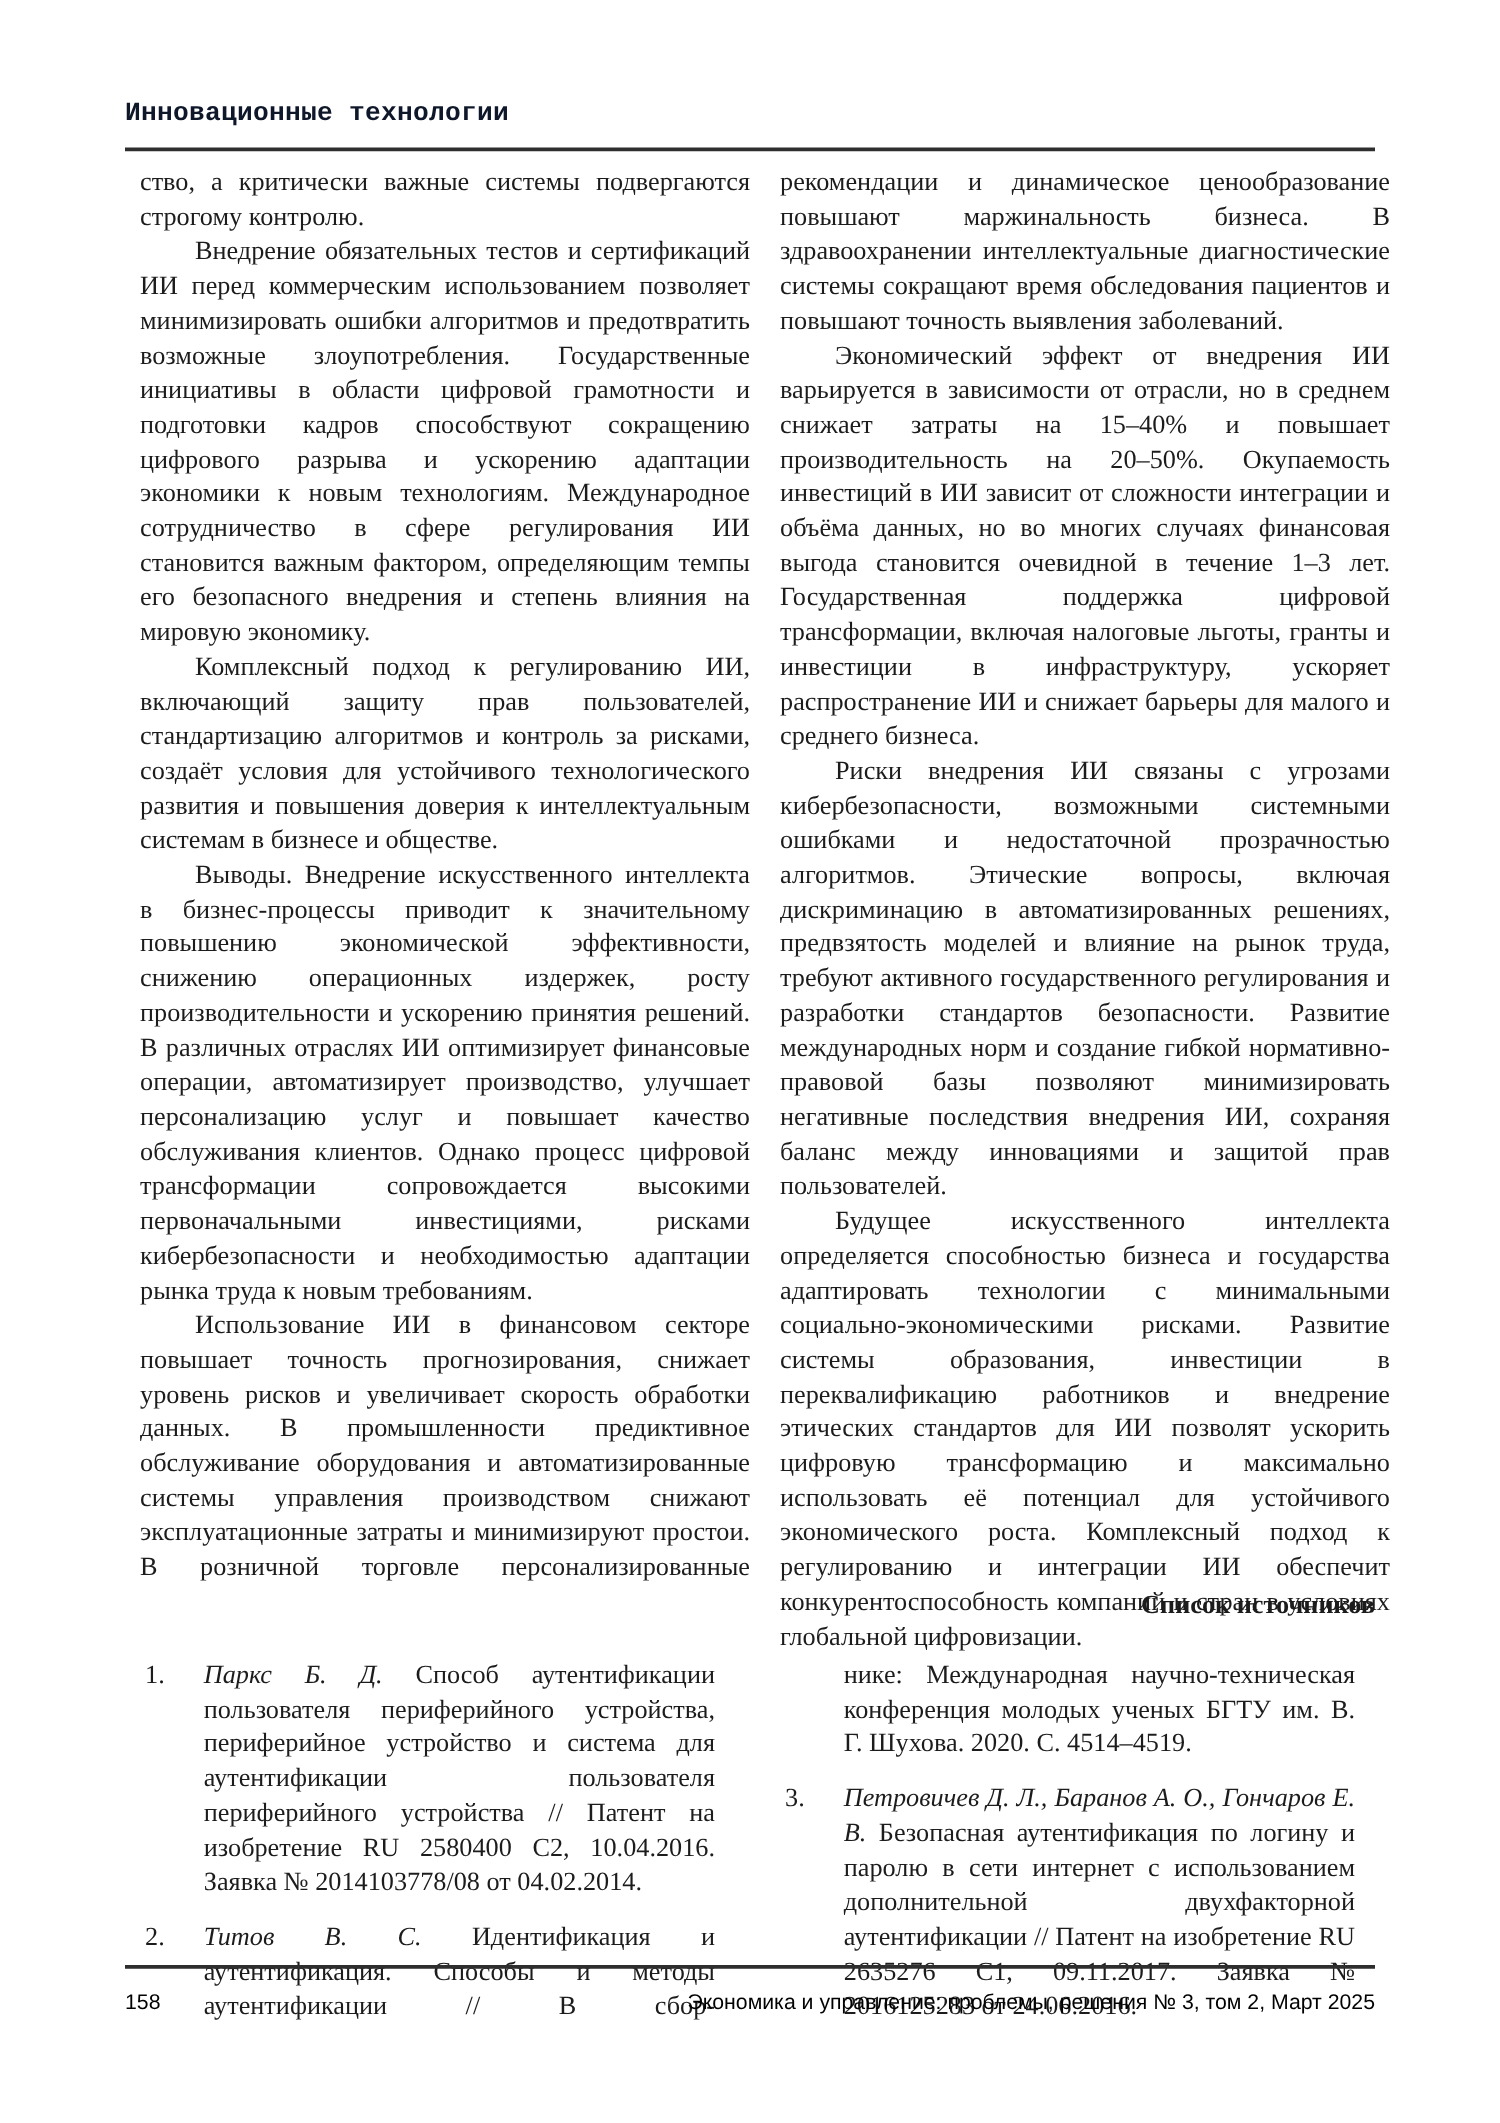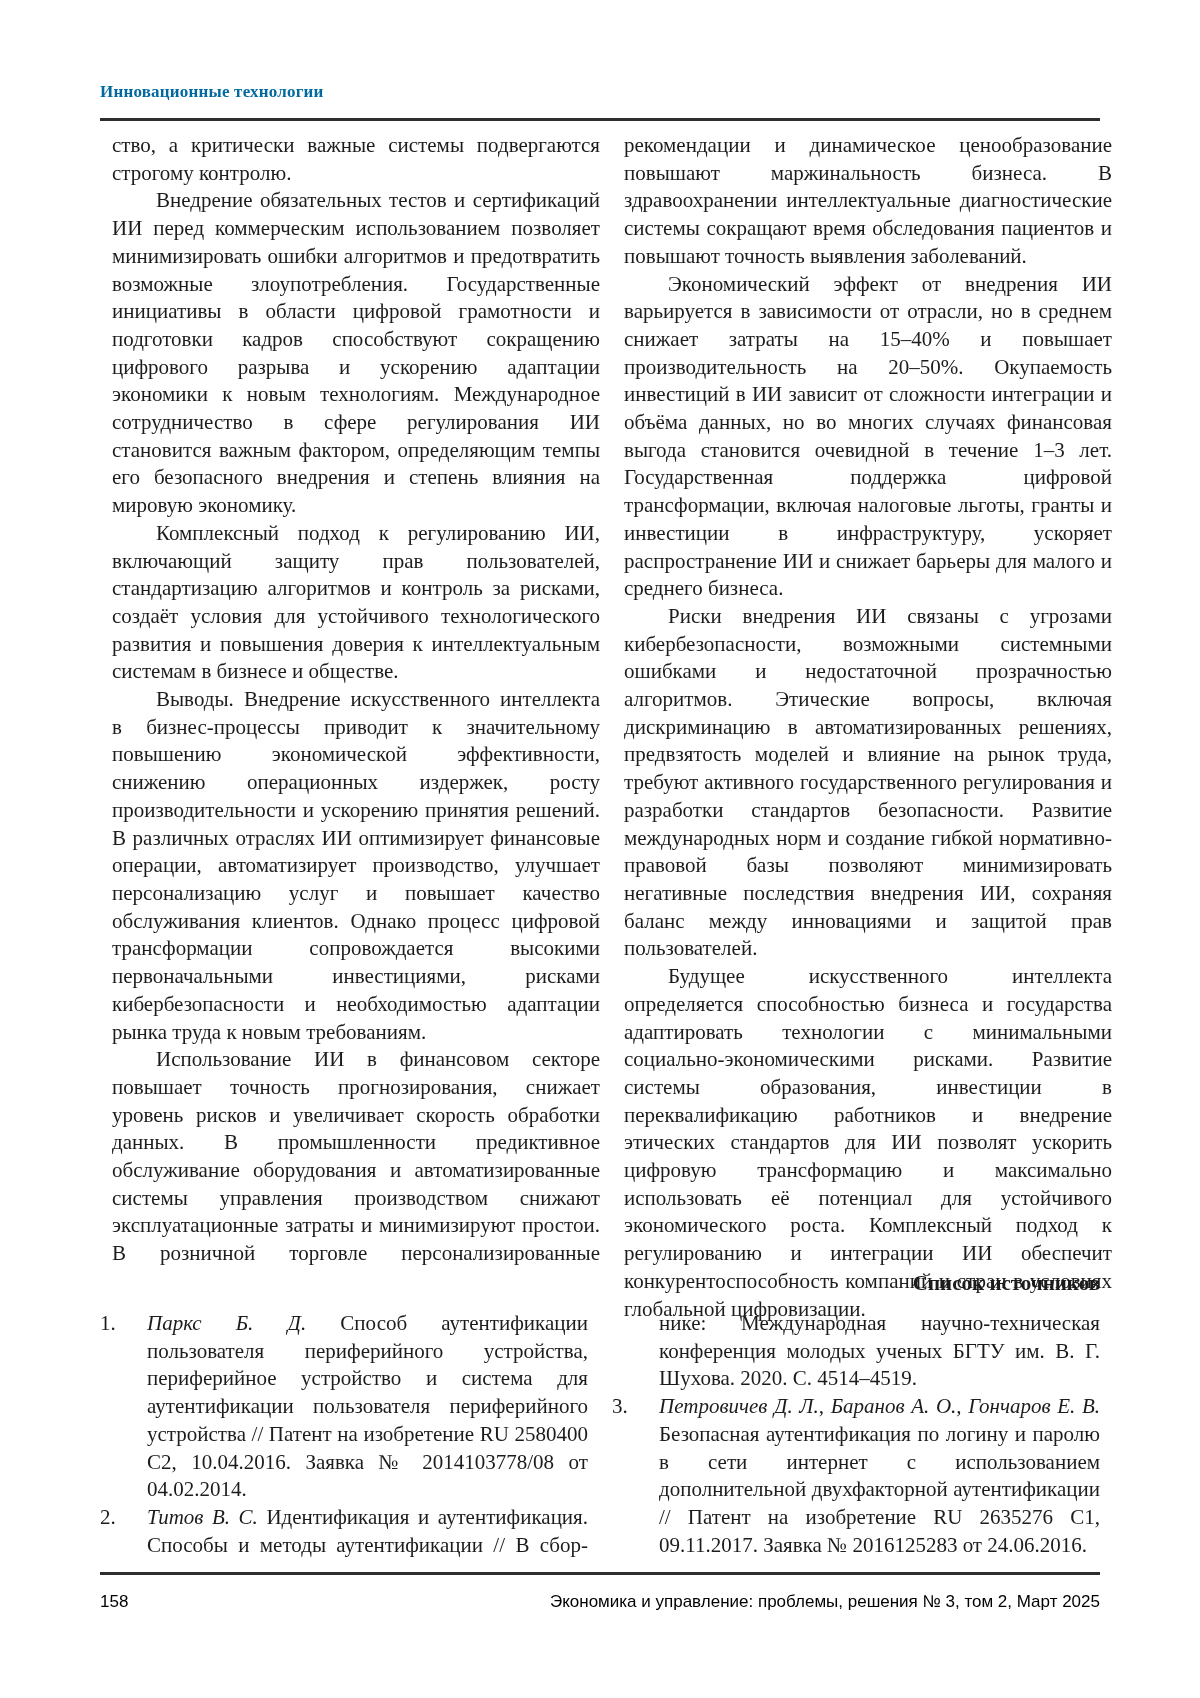--- a/index.html
+++ b/index.html
@@ -11,23 +11,23 @@
     background: #ffffff;
     color: #1c1c1c;
     font-family: "Liberation Serif", "DejaVu Serif", serif;
     font-size: 21px;
     line-height: 27.7px;
     overflow: hidden;
   }
   
   .rh-title {
     position: absolute; left: 100px; top: 79px;
-    font-family: Liberation Serif, serif;
-    font-weight: 700; font-size: 17px; line-height: 26px;
-    color: #0369a1; letter-spacing: 0.2px;
+    font-family: Liberation Mono, monospace;
+    font-weight: 700; font-size: 21px; line-height: 26px;
+    color: #0f172a; letter-spacing: 0.2px;
   }
   .rh-rule {
     position: absolute; left: 100px; top: 118px;
     width: 1000px; height: 3px; background: #2e2e2e;
   }
   
   .article {
     position: absolute; left: 100px; top: 132px; width: 1000px;
     display: flex; gap: 24px; margin-left: 12px;
   }
@@ -44,21 +44,21 @@
     position: absolute; left: 100px; top: 1269px; width: 1000px;
     margin: 0; text-align: right;
     font-size: 21px; line-height: 28px; font-weight: 700;
   }
   .refs {
     position: absolute; left: 100px; top: 1310px; width: 1000px;
     display: flex; gap: 24px;
   }
   .refs .col { width: 488px; }
   .ref {
-    margin: 0; padding-left: 47px; text-align: justify;
+    margin: 16px; padding-left: 47px; text-align: justify;
     hyphens: auto; -webkit-hyphens: auto;
   }
   .num { display: inline-block; width: 47px; margin-left: -47px; }
   .auth { font-style: italic; }
   
   .footer-rule {
     position: absolute; left: 100px; top: 1572px;
     width: 1000px; height: 3px; background: #2e2e2e;
   }
   .footer-row {

